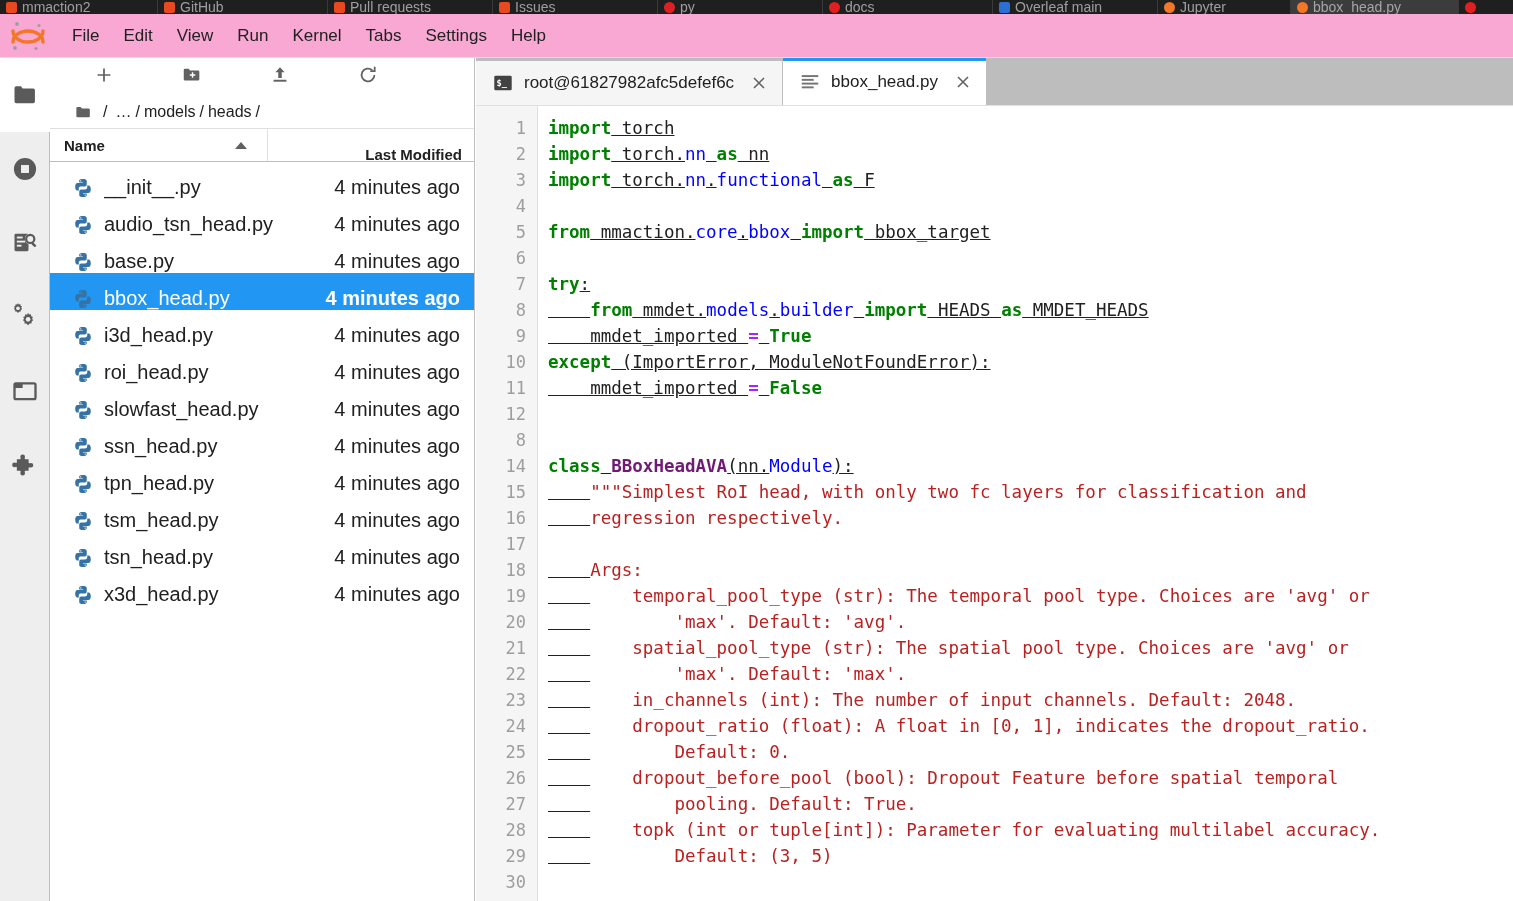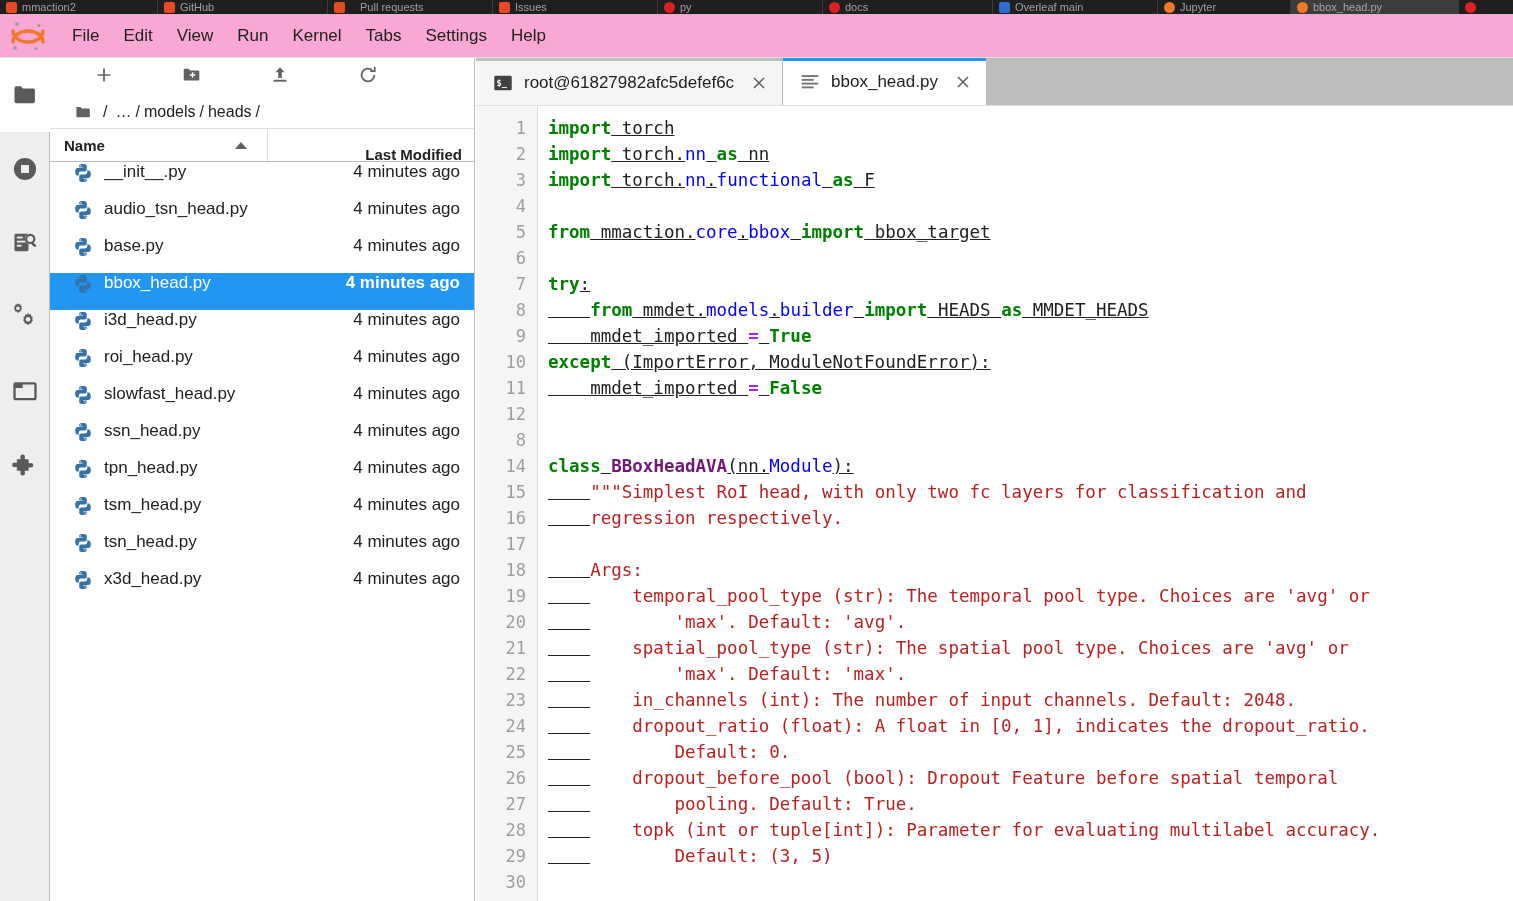--- a/index.html
+++ b/index.html
@@ -30,21 +30,21 @@
   .btab.active { background: #3c3c3c; }
   .bfav {
     width: 11px; height: 11px; border-radius: 2px;
     flex: 0 0 auto;
   }
   .bfav.orange { background: #e8491f; }
   .bfav.red    { background: #e02020; border-radius: 50%; }
   .bfav.blue   { background: #2b6fd4; }
   .bfav.jup    { background: #f37726; border-radius: 50%; }
   .btitle {
-    color: #c8c8c8; font-size: 11px; margin-left: 5px;
+    color: #c8c8c8; font-size: 14px; margin-left: 5px;
     white-space: nowrap; overflow: hidden;
     opacity: .75;
   }
 
   
   #menubar {
     position: absolute; top: 14px; left: 0;
     width: 1513px; height: 44px;
     background: #f9a8d4;
     display: flex; align-items: center;
@@ -131,22 +131,22 @@
   #sort-caret {
     width: 0; height: 0;
     border-left: 6px solid transparent;
     border-right: 6px solid transparent;
     border-bottom: 7px solid #616161;
     margin-right: 20px;
   }
 
   #filelist { overflow: hidden; }
   .file-row {
-    height: 37px; display: flex; align-items: flex-start;
-    font-size: 17px; color: #212121;
+    height: 37px; display: flex; align-items: flex-end;
+    font-size: 20px; color: #212121;
     cursor: pointer;
   }
   .file-row.selected { background: #2196f3; color: #fff; }
   .file-row.selected .mod { color: #fff; font-weight: bold; }
   .file-row.selected .fname { font-weight: normal; }
   .py-icon {
     width: 22px; height: 22px; margin-left: 22px; margin-right: 10px;
     flex: 0 0 auto;
   }
   .fname { flex: 1; white-space: nowrap; overflow: hidden; }
@@ -235,21 +235,21 @@
 
 <div id="browser-strip">
     <div class="btab" style="width: 158px;">
       <span class="bfav orange"></span>
       <span class="btitle">mmaction2</span>
     </div>
     <div class="btab" style="width: 170px;">
       <span class="bfav orange"></span>
       <span class="btitle">GitHub</span>
     </div>
-    <div class="btab" style="width: 165px; gap: 10px;">
+    <div class="btab" style="width: 165px;">
       <span class="bfav orange"></span>
       <span class="btitle">Pull requests</span>
     </div>
     <div class="btab" style="width: 165px;">
       <span class="bfav orange"></span>
       <span class="btitle">Issues</span>
     </div>
     <div class="btab" style="width: 165px;">
       <span class="bfav red"></span>
       <span class="btitle">py</span>

